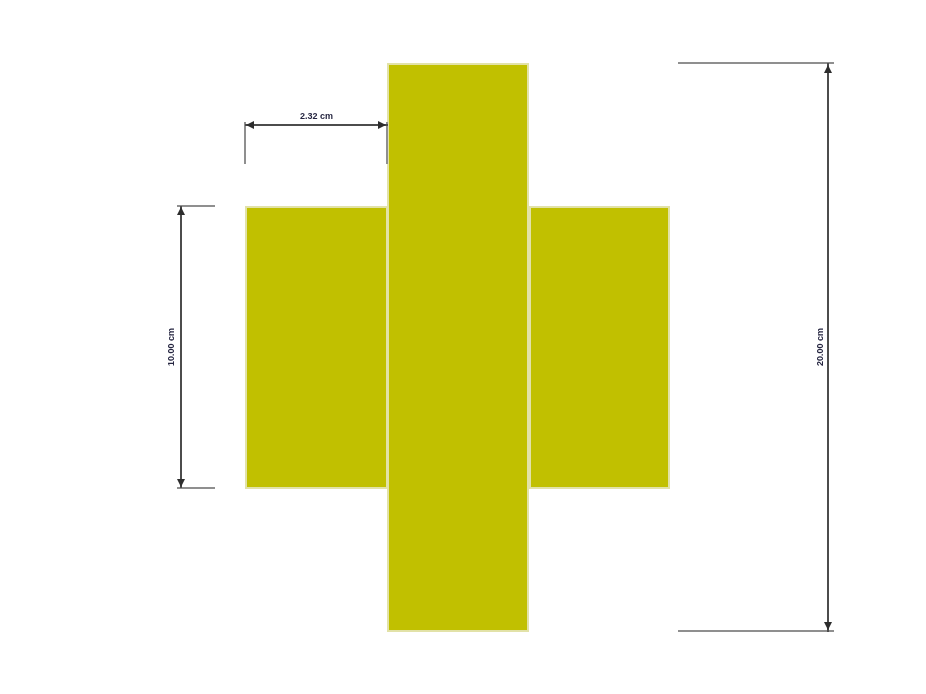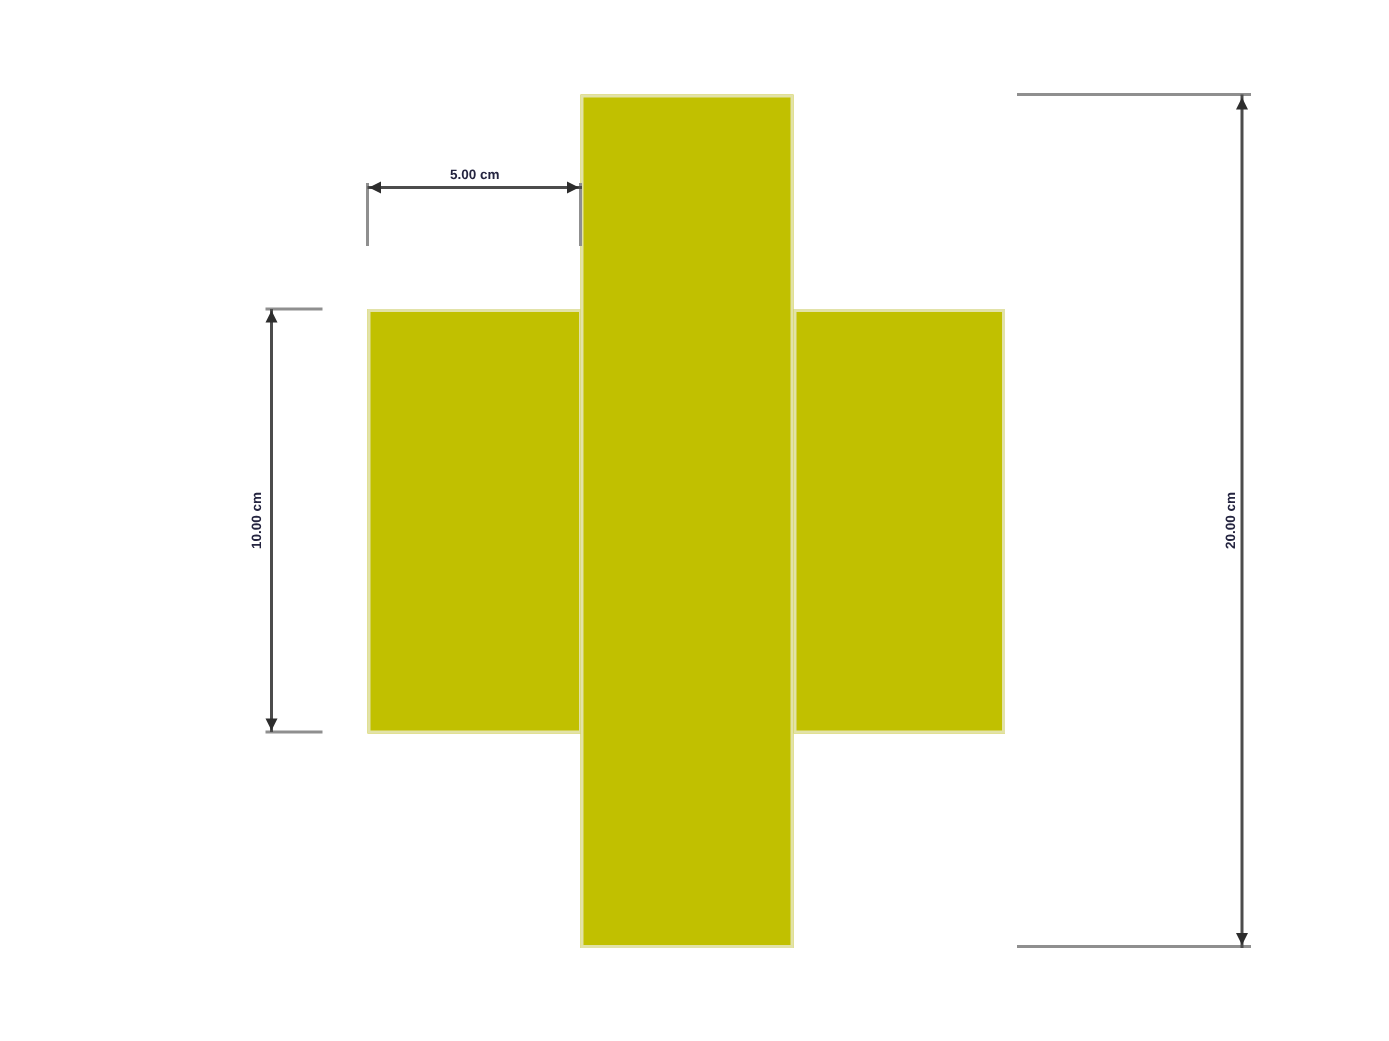--- a/index.html
+++ b/index.html
@@ -84,21 +84,21 @@
   <div class="rect rect-left"></div>
   <div class="rect rect-right"></div>
   <div class="rect rect-center"></div>
 
   <div>
     <div class="ext ext-5-left"></div>
     <div class="ext ext-5-right"></div>
     <div class="dline dline-5"></div>
     <div class="arrow arrow-left arr-5-l"></div>
     <div class="arrow arrow-right arr-5-r"></div>
-    <div class="dim-label label-5">5.00 cm</div>
+    <div class="dim-label label-5">2.32 cm</div>
   </div>
 
   <div>
     <div class="ext ext-10-top"></div>
     <div class="ext ext-10-bottom"></div>
     <div class="dline dline-10"></div>
     <div class="arrow arrow-up arr-10-t"></div>
     <div class="arrow arrow-down arr-10-b"></div>
     <div class="dim-label vertical label-10">10.00 cm</div>
   </div>

